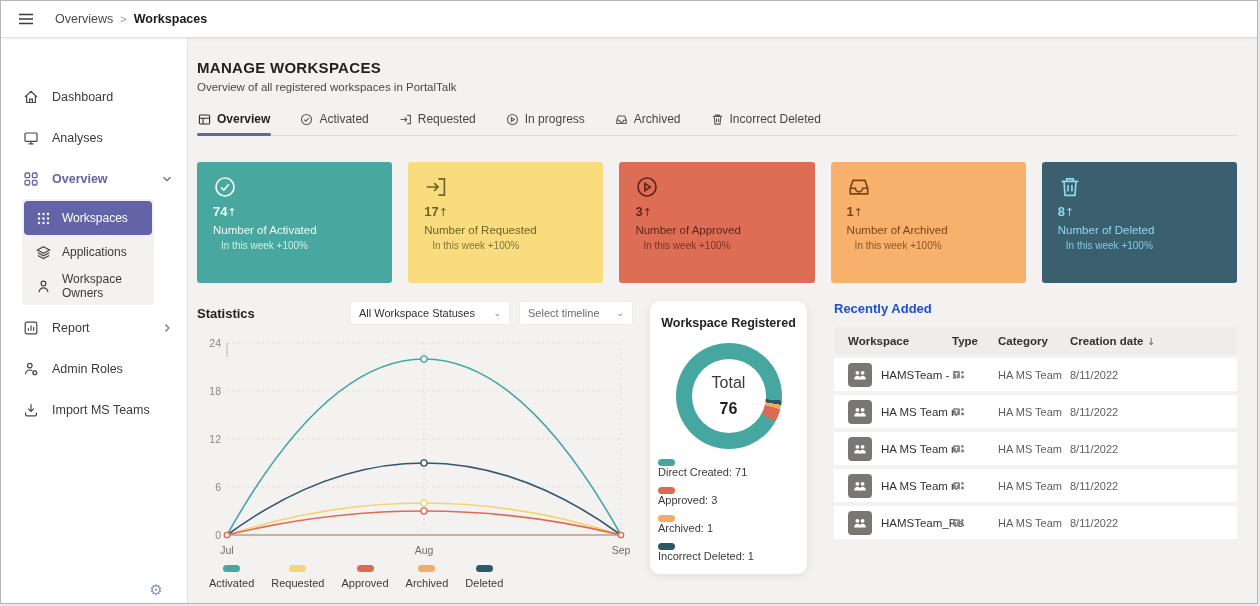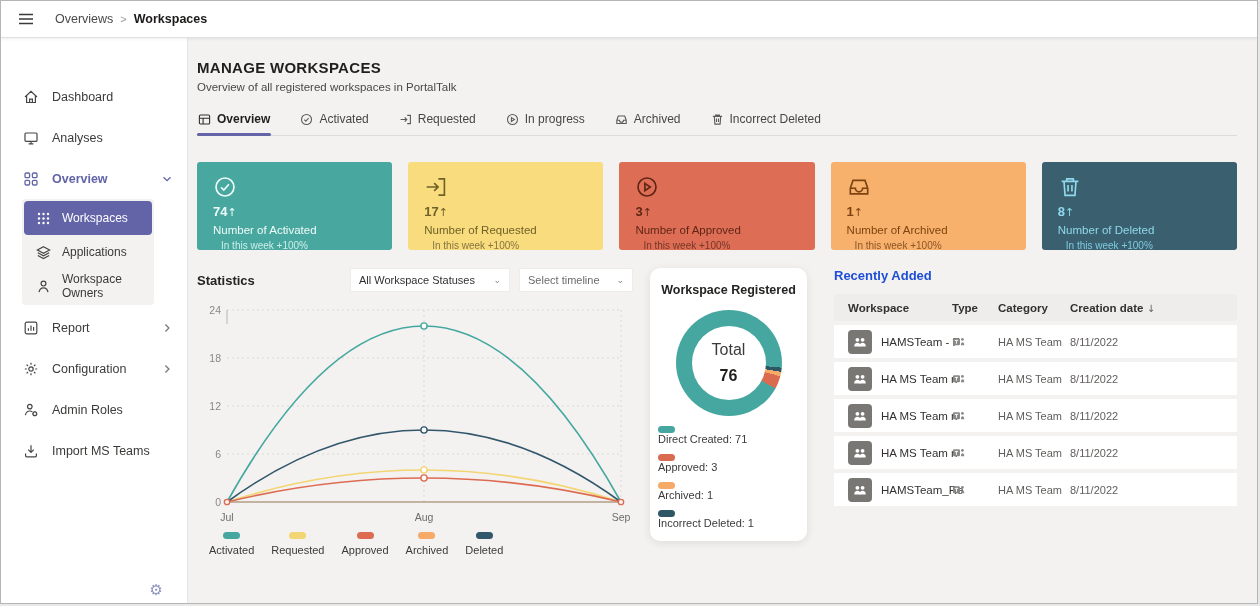--- a/index.html
+++ b/index.html
@@ -35,21 +35,21 @@
   .page-subtitle { font-size:11.5px; color:#494847; margin-top:5px; }
 
   .tabs { display:flex; gap:28px; margin-top:15px; border-bottom:1px solid #dcdbd9; }
   .tab { display:flex; align-items:center; gap:6px; font-size:12px; color:#484644; padding:4px 1px 9px; cursor:pointer; position:relative; }
   .tab .ticon { width:13px; height:13px; display:flex; align-items:center; color:#5d5b59; }
   .tab.active { color:#201f1e; font-weight:bold; }
   .tab.active .ticon { color:#323130; }
   .tab.active::after { content:""; position:absolute; left:0; right:0; bottom:-1px; height:3px; border-radius:2px; background:#6264a7; }
 
   .cards { display:flex; gap:16px; margin-top:26px; }
-  .stat-card { flex:1; height:88px; border-radius:3px; padding:13px 16px; }
+  .stat-card { flex:1; height:121px; border-radius:3px; padding:13px 16px; }
   .stat-card .cicon { width:24px; height:24px; display:block; }
   .card-value { font-size:13px; font-weight:bold; margin-top:5px; }
   .card-arrow { font-weight:normal; font-size:11px; font-family:"DejaVu Sans",sans-serif; }
   .card-label { font-size:11.5px; margin-top:5px; }
   .card-sub { font-size:10px; margin-top:4px;margin-left:8px; }
 
   .midrow { display:flex; margin-top:18px; align-items:flex-start; }
 
   
   .stats-col { width:436px; flex-shrink:0; }
@@ -180,34 +180,20 @@
         </div>
       </div>
       <div class="side-item">
         <span class="sicon">
             <svg viewBox="0 0 16 16" width="16" height="16" fill="none" stroke="currentColor" stroke-width="1.2">
               <rect x="2.2" y="2.2" width="11.6" height="11.6" rx="1.6"></rect>
               <path d="M5.4 10.8V8.2M8 10.8V5.4M10.6 10.8V7"></path>
             </svg>
           </span>
         <span>Report</span>
-        <span class="chev">
-            <svg viewBox="0 0 12 12" width="12" height="12" fill="none" stroke="currentColor" stroke-width="1.3">
-              <path d="M4.4 2.5L7.9 6l-3.5 3.5"></path>
-            </svg>
-          </span>
-      </div>
-      <div class="side-item">
-        <span class="sicon">
-            <svg viewBox="0 0 16 16" width="16" height="16" fill="none" stroke="currentColor" stroke-width="1.2">
-              <circle cx="8" cy="8" r="2.2"></circle>
-              <path d="M8 1.8v2M8 12.2v2M1.8 8h2M12.2 8h2M3.6 3.6L5 5M11 11l1.4 1.4M12.4 3.6L11 5M5 11l-1.4 1.4"></path>
-            </svg>
-          </span>
-        <span>Configuration</span>
         <span class="chev">
             <svg viewBox="0 0 12 12" width="12" height="12" fill="none" stroke="currentColor" stroke-width="1.3">
               <path d="M4.4 2.5L7.9 6l-3.5 3.5"></path>
             </svg>
           </span>
       </div>
       <div class="side-item">
         <span class="sicon">
             <svg viewBox="0 0 16 16" width="16" height="16" fill="none" stroke="currentColor" stroke-width="1.2">
               <circle cx="6.8" cy="4.6" r="2.3"></circle>

